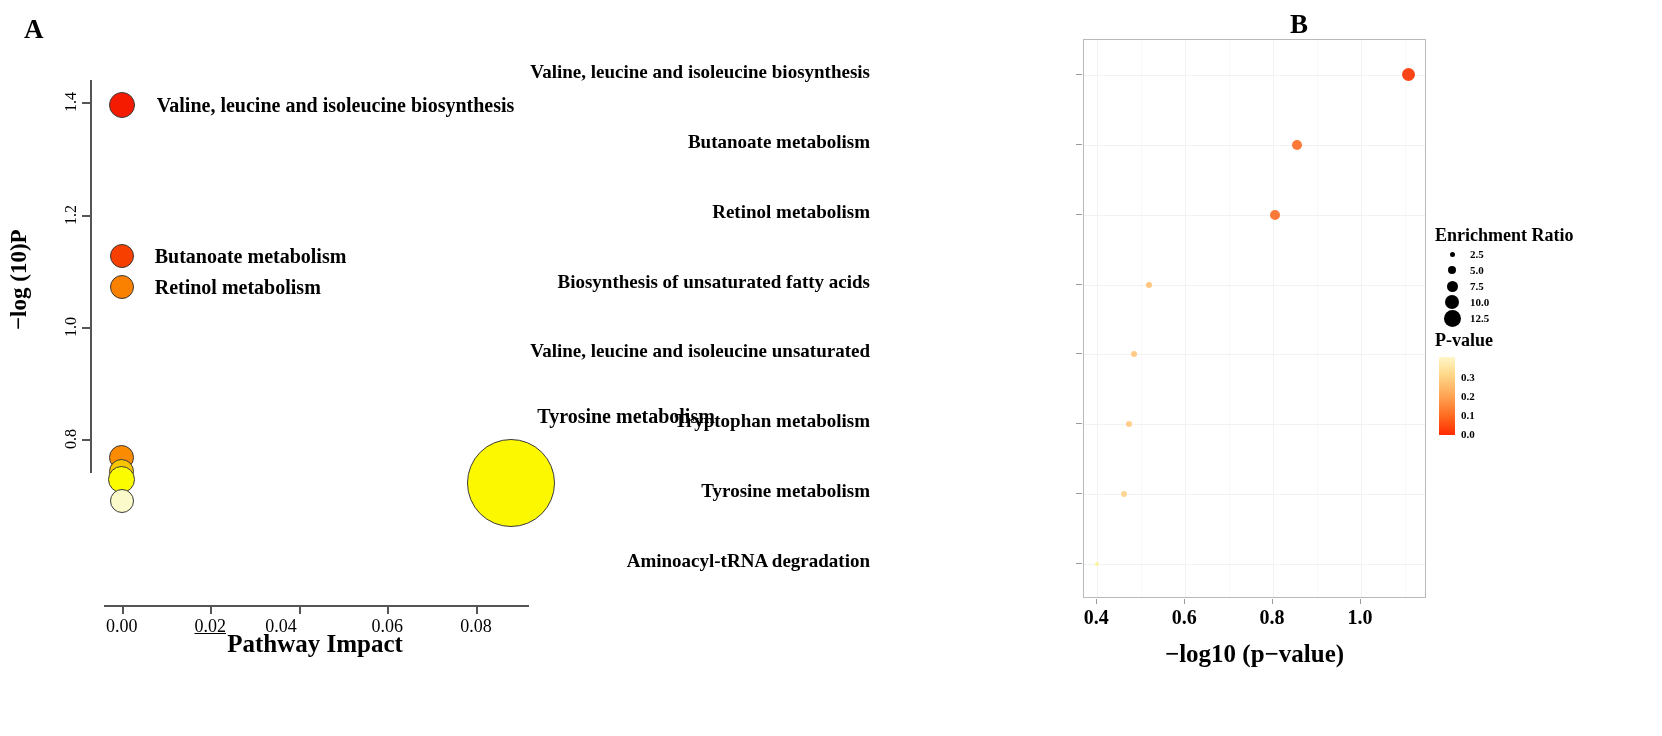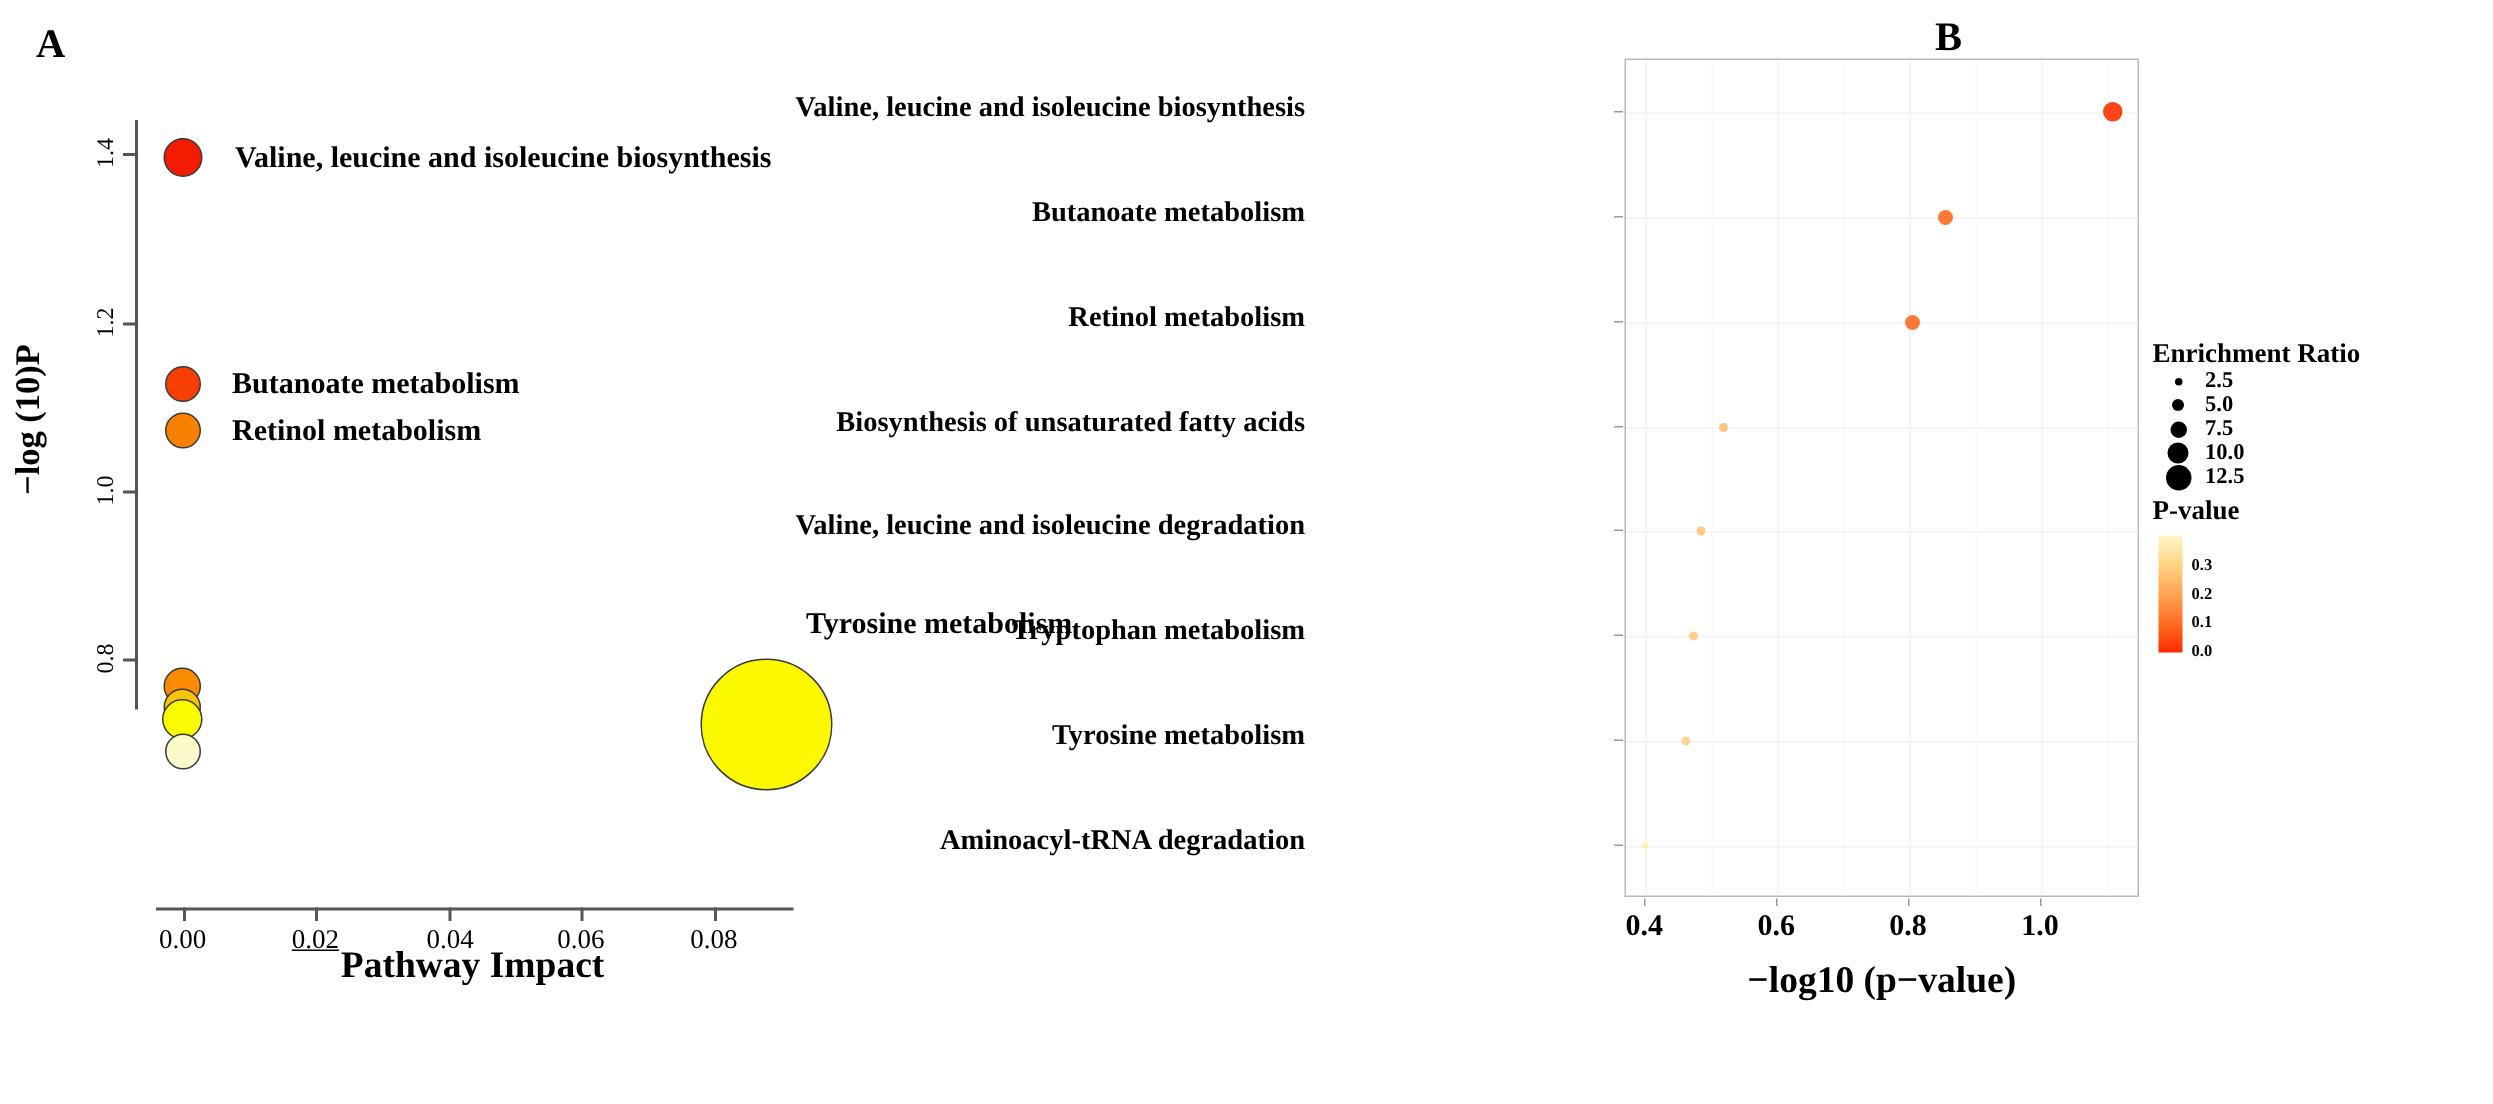--- a/index.html
+++ b/index.html
@@ -65,21 +65,21 @@
   #panelB-xlabel{position:absolute;left:443px;top:640px;width:343px;
       text-align:center;font-size:25px;font-weight:bold;white-space:nowrap;}
 
   
   #legendB{position:absolute;left:795px;top:225px;width:210px;}
   .legend-title{font-size:18px;font-weight:bold;white-space:nowrap;}
   .legend-size-row{display:flex;align-items:center;height:16px;}
   .legend-size-swatch{width:34px;display:flex;justify-content:center;
       align-items:center;}
   .legend-dot{background:#000;border-radius:50%;}
-  .legend-size-text{font-size:15px;font-weight:bold;margin-left:1px;font-family:Liberation Serif, serif;}
+  .legend-size-text{font-size:11px;font-weight:bold;margin-left:1px;font-family:Liberation Serif, serif;}
 
   #legend-pvalue{position:absolute;left:795px;top:330px;width:210px;}
   #cbar-wrap{position:relative;margin-top:6px;height:78px;}
   #cbar{position:absolute;left:4px;top:0;width:16px;height:78px;
         background:linear-gradient(to bottom,#fff6c9 0%,#ffd98a 22%,
                     #ffa050 52%,#ff6a20 76%,#ff2b00 100%);}
   .cbar-tick-label{position:absolute;left:26px;font-size:11px;font-weight:bold;}
 </style>
 </head>
 <body>
@@ -104,21 +104,21 @@
         <div class="tickA-ylabel" style="top: 205.743px;">1.2</div>
         <div class="tickA-y" style="top: 102.457px;"></div>
         <div class="tickA-ylabel" style="top: 93.4571px;">1.4</div>
       </div>
     <div id="panelA-xticks">
         <div class="tickA-x" style="left: 121.708px;"></div>
         <div class="tickA-xlabel" style="left: 91.7083px;">0.00</div>
         <div class="tickA-x" style="left: 210.25px;"></div>
         <div class="tickA-xlabel" style="left: 180.25px; text-decoration: underline;">0.02</div>
         <div class="tickA-x" style="left: 298.792px;"></div>
-        <div class="tickA-xlabel" style="left: 270px; text-align: center;">0.04</div>
+        <div class="tickA-xlabel" style="left: 251px; text-align: center;">0.04</div>
         <div class="tickA-x" style="left: 387.333px;"></div>
         <div class="tickA-xlabel" style="left: 357.333px;">0.06</div>
         <div class="tickA-x" style="left: 475.875px;"></div>
         <div class="tickA-xlabel" style="left: 445.875px;">0.08</div>
       </div>
     <div id="panelA-points">
         <div class="bubble" style="left: 108.708px; top: 92.2643px; width: 26px; height: 26px; background: rgb(245, 27, 0);"></div>
         <div class="labelA" style="left: 156.708px; top: 94.2643px;">Valine, leucine and isoleucine biosynthesis</div>
         <div class="bubble" style="left: 109.708px; top: 243.727px; width: 24px; height: 24px; background: rgb(247, 63, 0);"></div>
         <div class="labelA" style="left: 154.708px; top: 244.727px;">Butanoate metabolism</div>
@@ -172,21 +172,21 @@
 
     <div id="panelB-rowlabels">
         <div class="rowlabelB" style="top: 60.9375px;">Valine, leucine and isoleucine biosynthesis</div>
         <div class="tickB-row" style="top: 73.9375px;"></div>
         <div class="rowlabelB" style="top: 130.812px;">Butanoate metabolism</div>
         <div class="tickB-row" style="top: 143.812px;"></div>
         <div class="rowlabelB" style="top: 200.688px;">Retinol metabolism</div>
         <div class="tickB-row" style="top: 213.688px;"></div>
         <div class="rowlabelB" style="top: 270.562px;">Biosynthesis of unsaturated fatty acids</div>
         <div class="tickB-row" style="top: 283.562px;"></div>
-        <div class="rowlabelB" style="top: 340.438px;">Valine, leucine and isoleucine degradation</div>
+        <div class="rowlabelB" style="top: 340.438px;">Valine, leucine and isoleucine unsaturated</div>
         <div class="tickB-row" style="top: 353.438px;"></div>
         <div class="rowlabelB" style="top: 410.312px;">Tryptophan metabolism</div>
         <div class="tickB-row" style="top: 423.312px;"></div>
         <div class="rowlabelB" style="top: 480.188px;">Tyrosine metabolism</div>
         <div class="tickB-row" style="top: 493.188px;"></div>
         <div class="rowlabelB" style="top: 550.062px;">Aminoacyl-tRNA degradation</div>
         <div class="tickB-row" style="top: 563.062px;"></div>
       </div>
     <div id="panelB-xticks">
         <div class="tickB-x" style="left: 456.192px; top: 599px;"></div>

